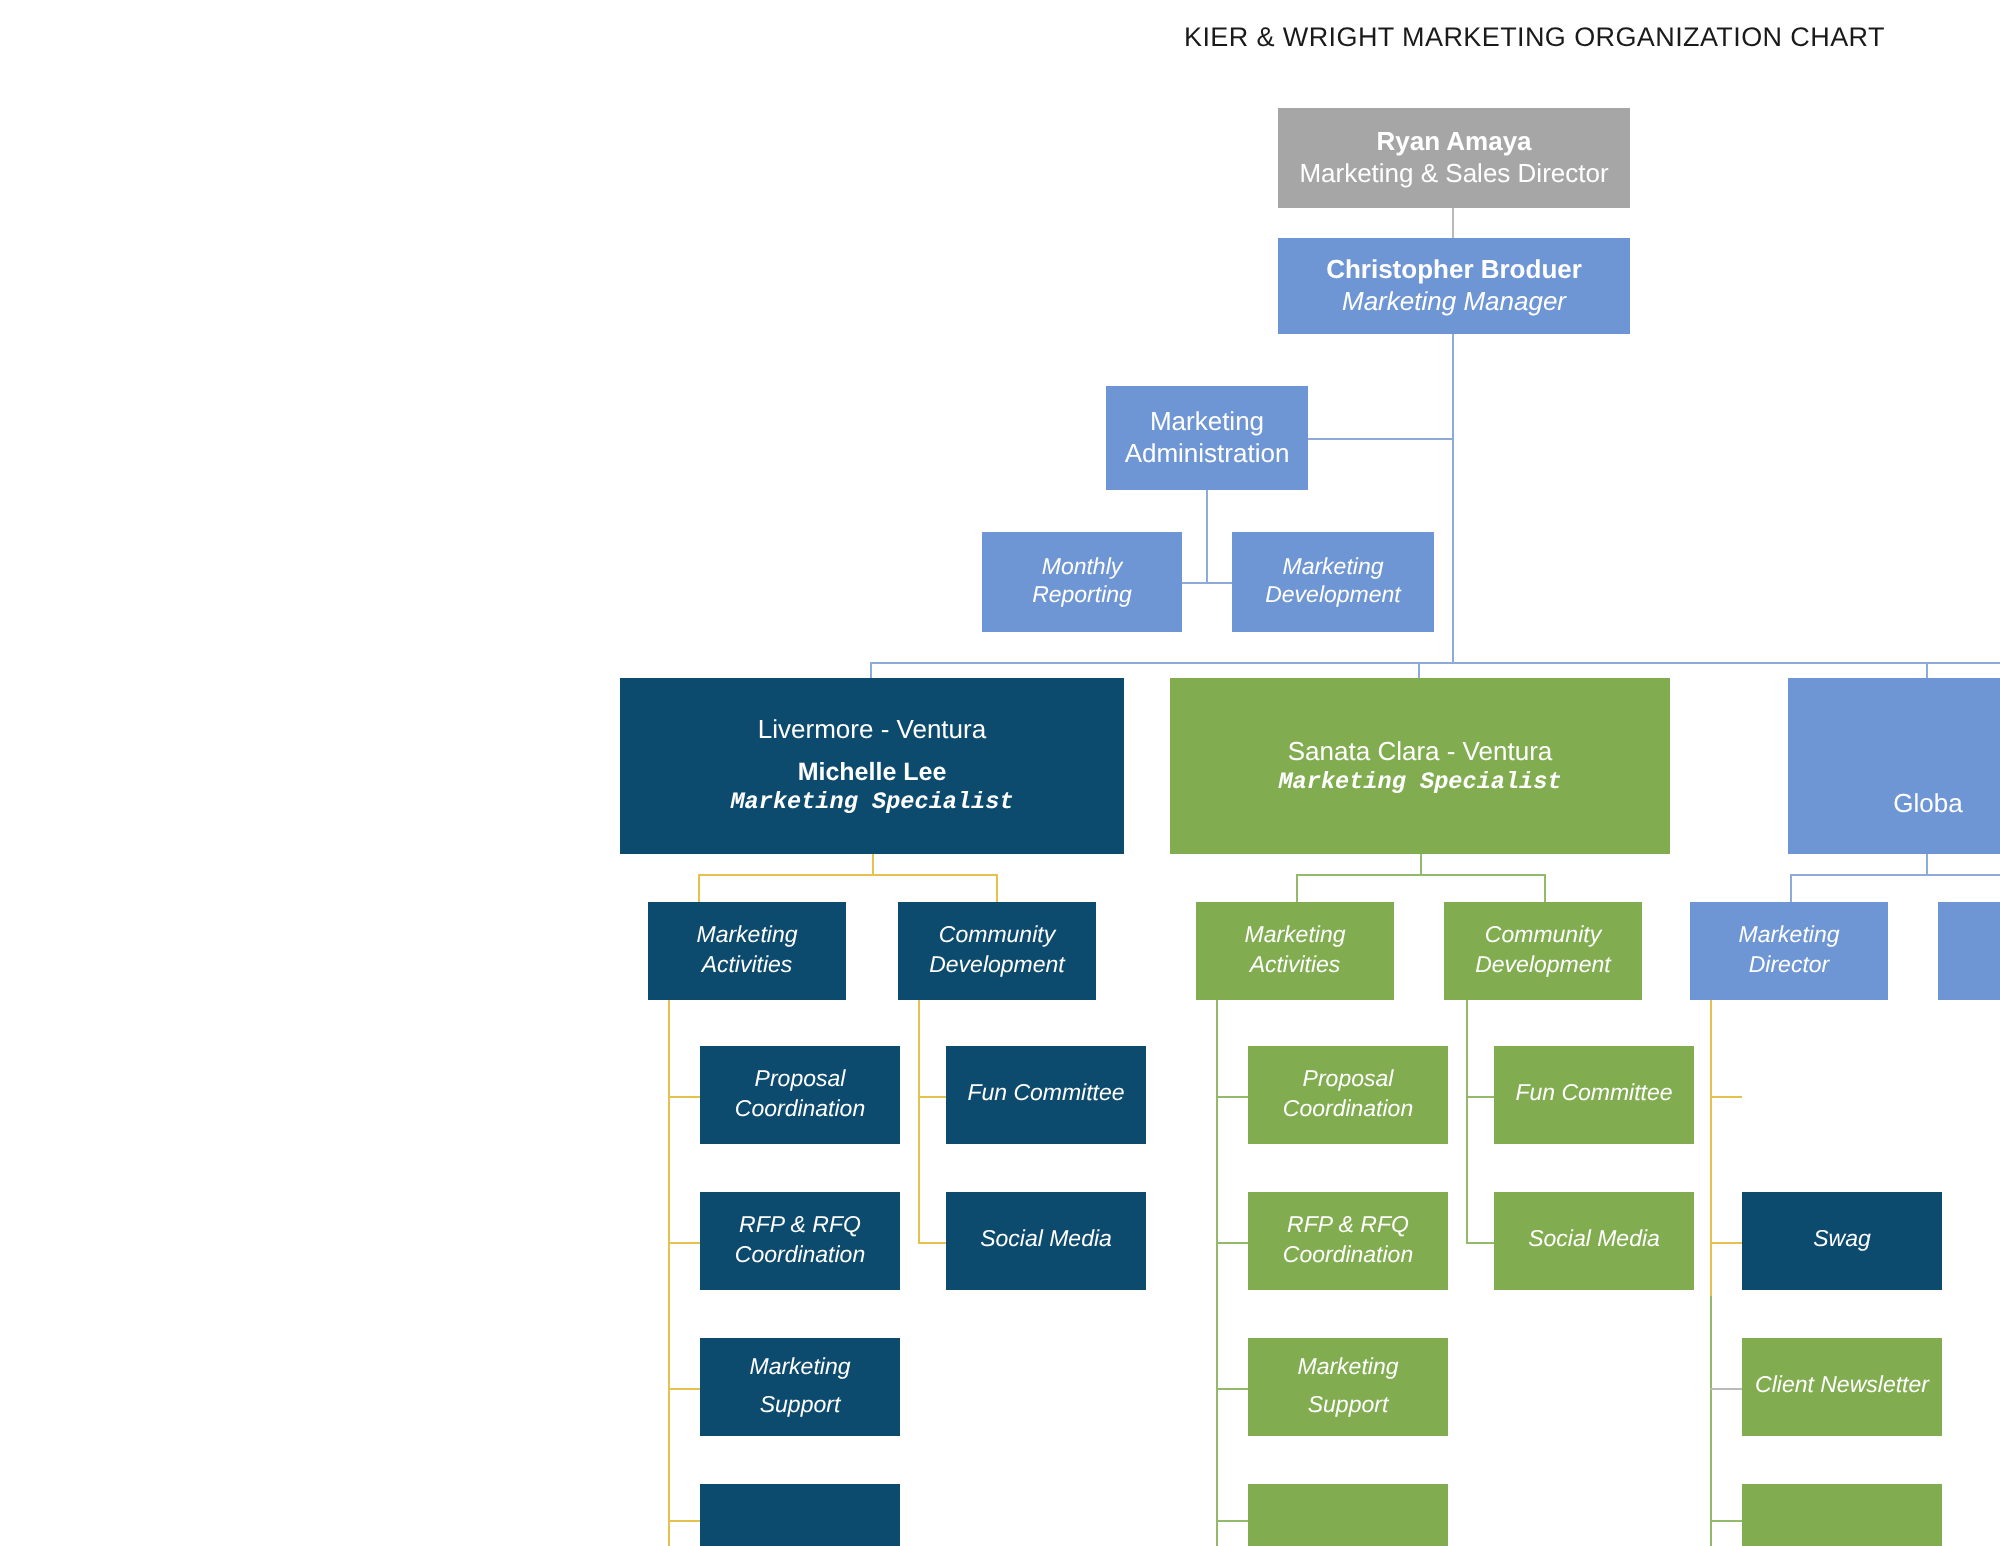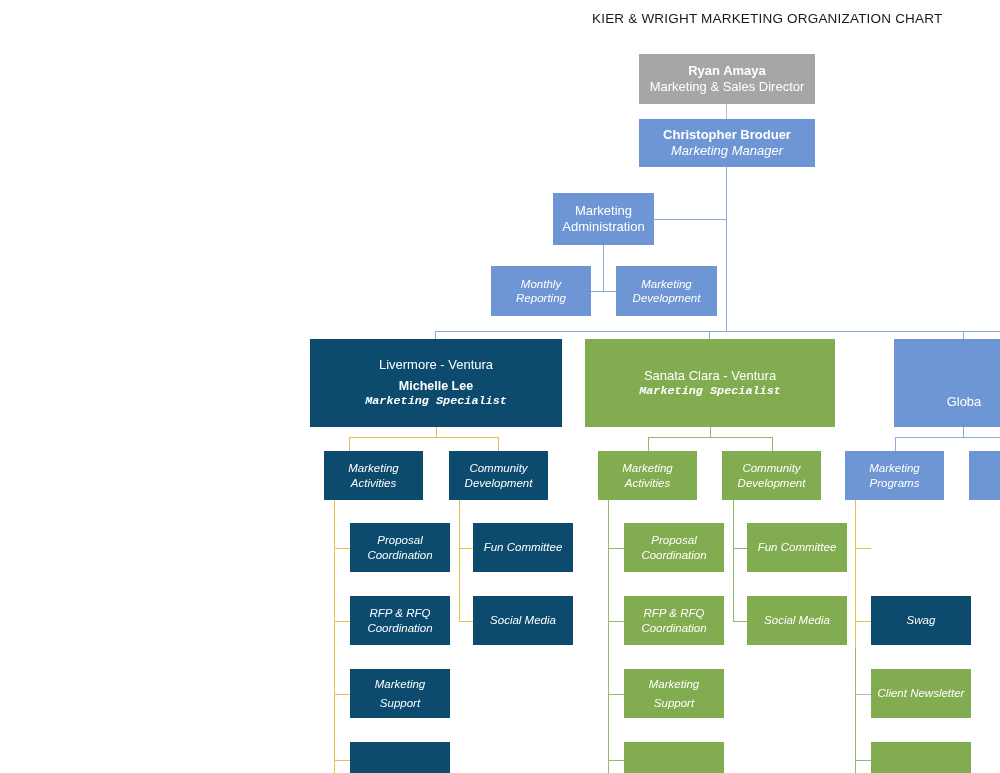--- a/index.html
+++ b/index.html
@@ -226,21 +226,21 @@
   <div class="node c-blue" style="left:894px; top:339px; width:140px; height:88px;">
     <span class="ln t-reg fs13" style="margin-top:38px;">Globa</span>
   </div>
 
   <div class="conn v" style="left:963px; top:427px; height:10px;"></div>
   <div class="conn h" style="left:895px; top:437px; width:105px;"></div>
   <div class="conn v" style="left:895px; top:437px; height:14px;"></div>
 
   <div class="node c-blue" style="left:845px; top:451px; width:99px; height:49px;">
     <span class="ln t-italic fs11">Marketing</span>
-    <span class="ln t-italic fs11">Programs</span>
+    <span class="ln t-italic fs11">Director</span>
   </div>
   <div class="node c-blue" style="left:969px; top:451px; width:99px; height:49px;"></div>
 
   <div class="conn v gold" style="left:855px; top:500px; height:148px;"></div>
   <div class="conn v green" style="left:855px; top:648px; height:125px;"></div>
   <div class="conn h gold" style="left:855px; top:548px; width:16px;"></div>
   <div class="conn h gold" style="left:855px; top:621px; width:16px;"></div>
   <div class="conn h gray" style="left:855px; top:694px; width:16px;"></div>
   <div class="conn h green" style="left:855px; top:760px; width:16px;"></div>
 

